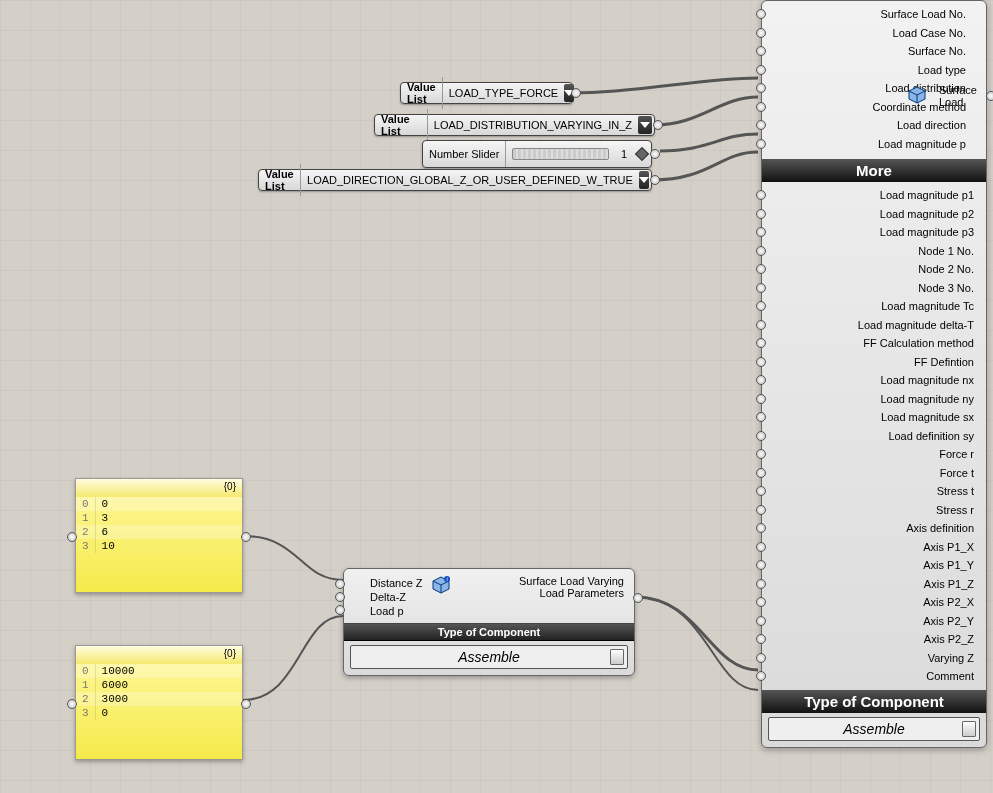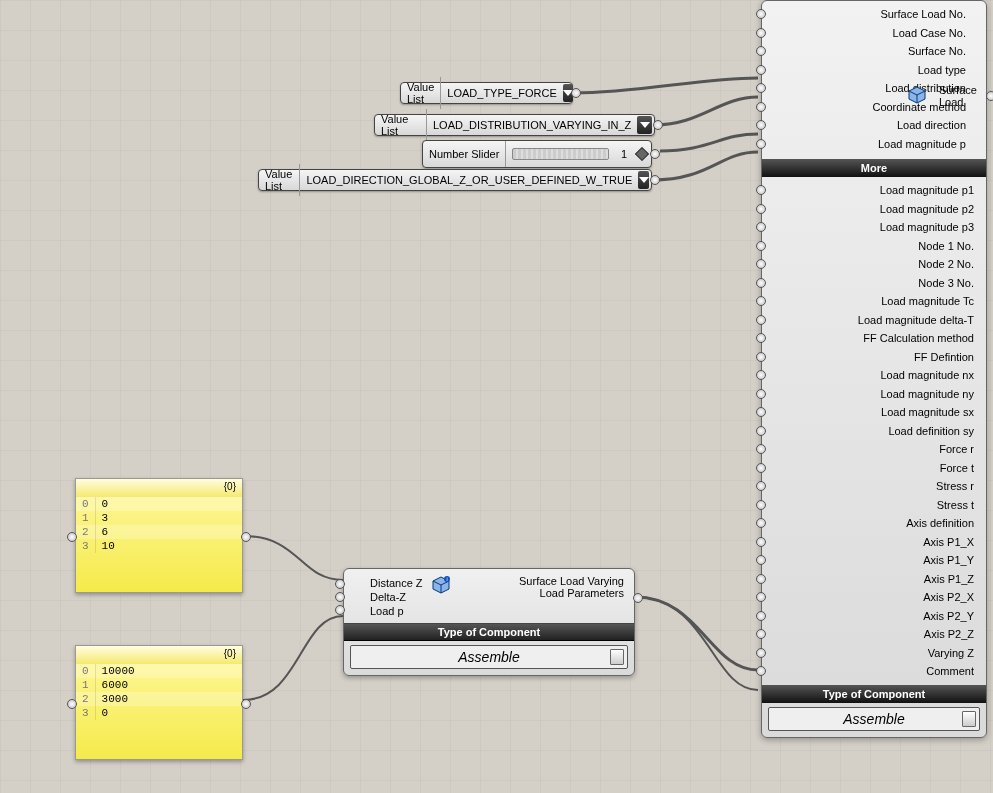--- a/index.html
+++ b/index.html
@@ -26,21 +26,21 @@
   position: absolute;
   height: 22px;
   background: linear-gradient(#f5f5f5, #d8d8d8);
   border: 1px solid #444; border-radius: 4px;
   display: flex; align-items: center;
   box-shadow: 0 1px 2px rgba(0,0,0,0.3);
 }
 .value-list .vl-label {
   padding: 16px 6px;
   border-right: 1px solid #999;
-  height: 100%; display: flex; align-items: center;
+  height: 100%; display: flex; align-items: center; font-weight: bold;
 }
 .value-list .vl-value {
   padding: 0 6px; flex: 1;
   text-align: center;
 }
 .value-list .vl-arrow {
   width: 18px; height: 18px; margin-right: 2px;
   background: linear-gradient(#555,#222);
   border-radius: 2px;
   display: flex; align-items: center; justify-content: center;
@@ -145,21 +145,21 @@
   padding: 4px 20px 6px 12px;
 }
 .big-comp .inputs div { text-align: right; line-height: 18.5px; position:relative;}
 .big-comp .inputs .port, .big-comp .more-list .port {
   position: absolute; left: -18px; top: 4px;
   width: 10px; height:10px; border-radius:50%;
   background: radial-gradient(#fff,#bbb); border:1px solid #555;
 }
 .big-comp .more-bar, .big-comp .type-bar {
   background: linear-gradient(#555,#111); color:#fff; font-weight:bold;
-  text-align:center; padding: 3px 0; font-size: 11px;
+  text-align:center; padding: 3px 0; font-size: 15px;
 }
 .big-comp .more-list {
   display:flex; flex-direction:column; padding: 4px 12px;
 }
 .big-comp .more-list div { text-align: right; line-height: 18.5px; position: relative;}
 .big-comp .icon-right {
   position: absolute; right: -1px; top: 80px;
   width: 82px; height: 30px;
   display:flex; align-items:center; gap:12px;
   background: transparent;
@@ -365,22 +365,22 @@
     <div><span class="port"></span><span>Load magnitude Tc</span></div>
     <div><span class="port"></span><span>Load magnitude delta-T</span></div>
     <div><span class="port"></span><span>FF Calculation method</span></div>
     <div><span class="port"></span><span>FF Defintion</span></div>
     <div><span class="port"></span><span>Load magnitude nx</span></div>
     <div><span class="port"></span><span>Load magnitude ny</span></div>
     <div><span class="port"></span><span>Load magnitude sx</span></div>
     <div><span class="port"></span><span>Load definition sy</span></div>
     <div><span class="port"></span><span>Force r</span></div>
     <div><span class="port"></span><span>Force t</span></div>
+    <div><span class="port"></span><span>Stress t</span></div>
     <div><span class="port"></span><span>Stress r</span></div>
-    <div><span class="port"></span><span>Stress t</span></div>
     <div><span class="port"></span><span>Axis definition</span></div>
     <div><span class="port"></span><span>Axis P1_X</span></div>
     <div><span class="port"></span><span>Axis P1_Y</span></div>
     <div><span class="port"></span><span>Axis P1_Z</span></div>
     <div><span class="port"></span><span>Axis P2_X</span></div>
     <div><span class="port"></span><span>Axis P2_Y</span></div>
     <div><span class="port"></span><span>Axis P2_Z</span></div>
     <div><span class="port"></span><span>Varying Z</span></div>
     <div><span class="port"></span><span>Comment</span></div>
   </div>

